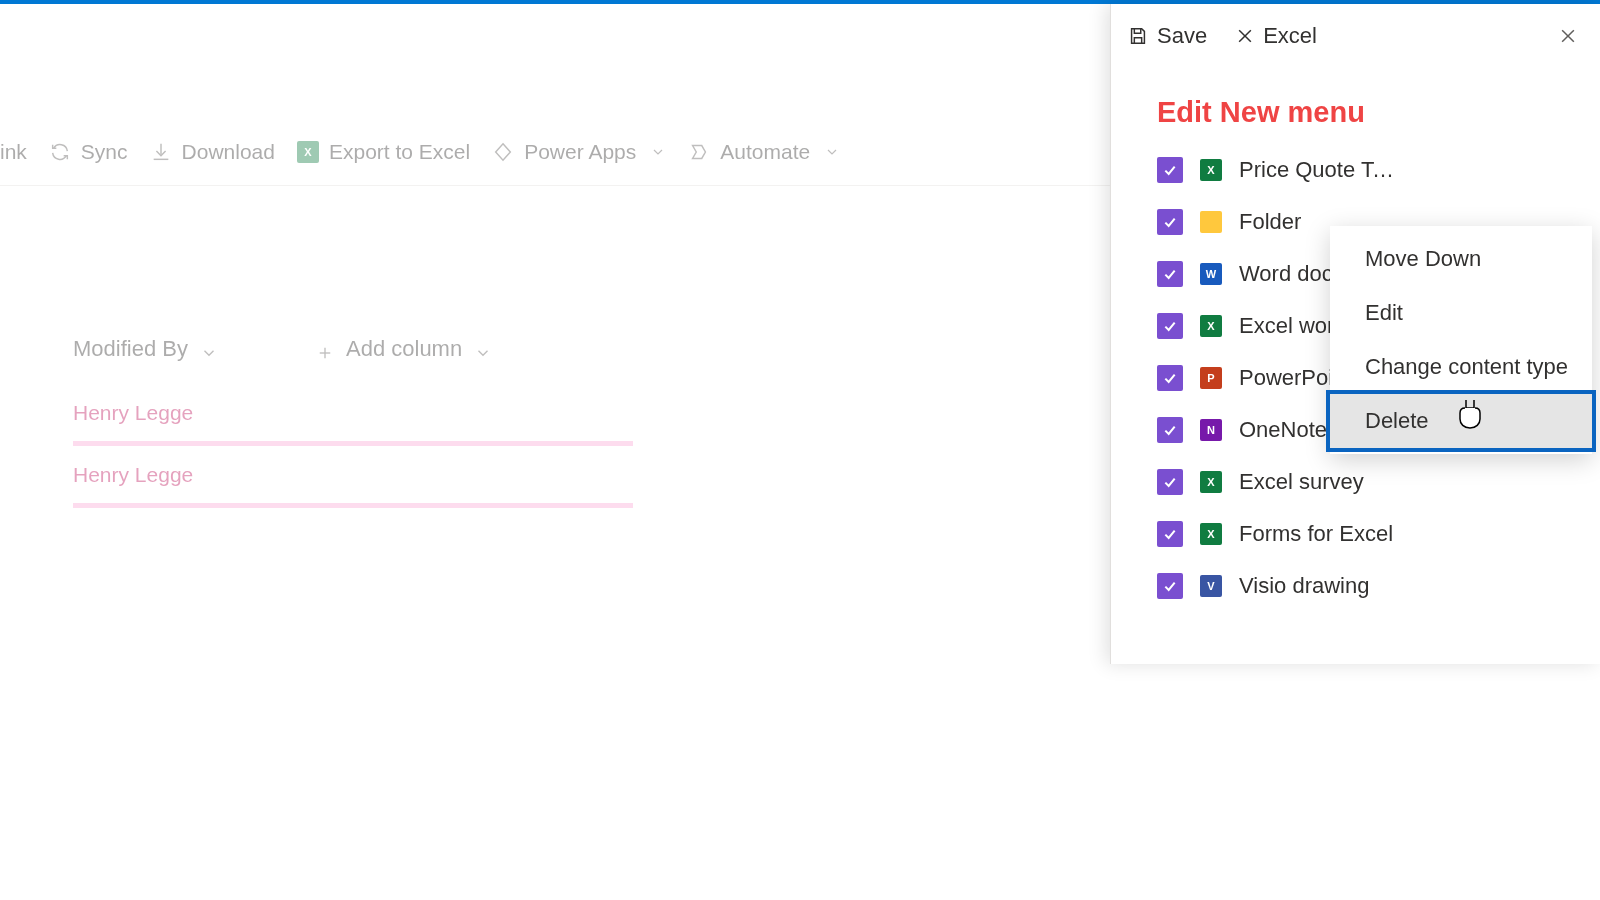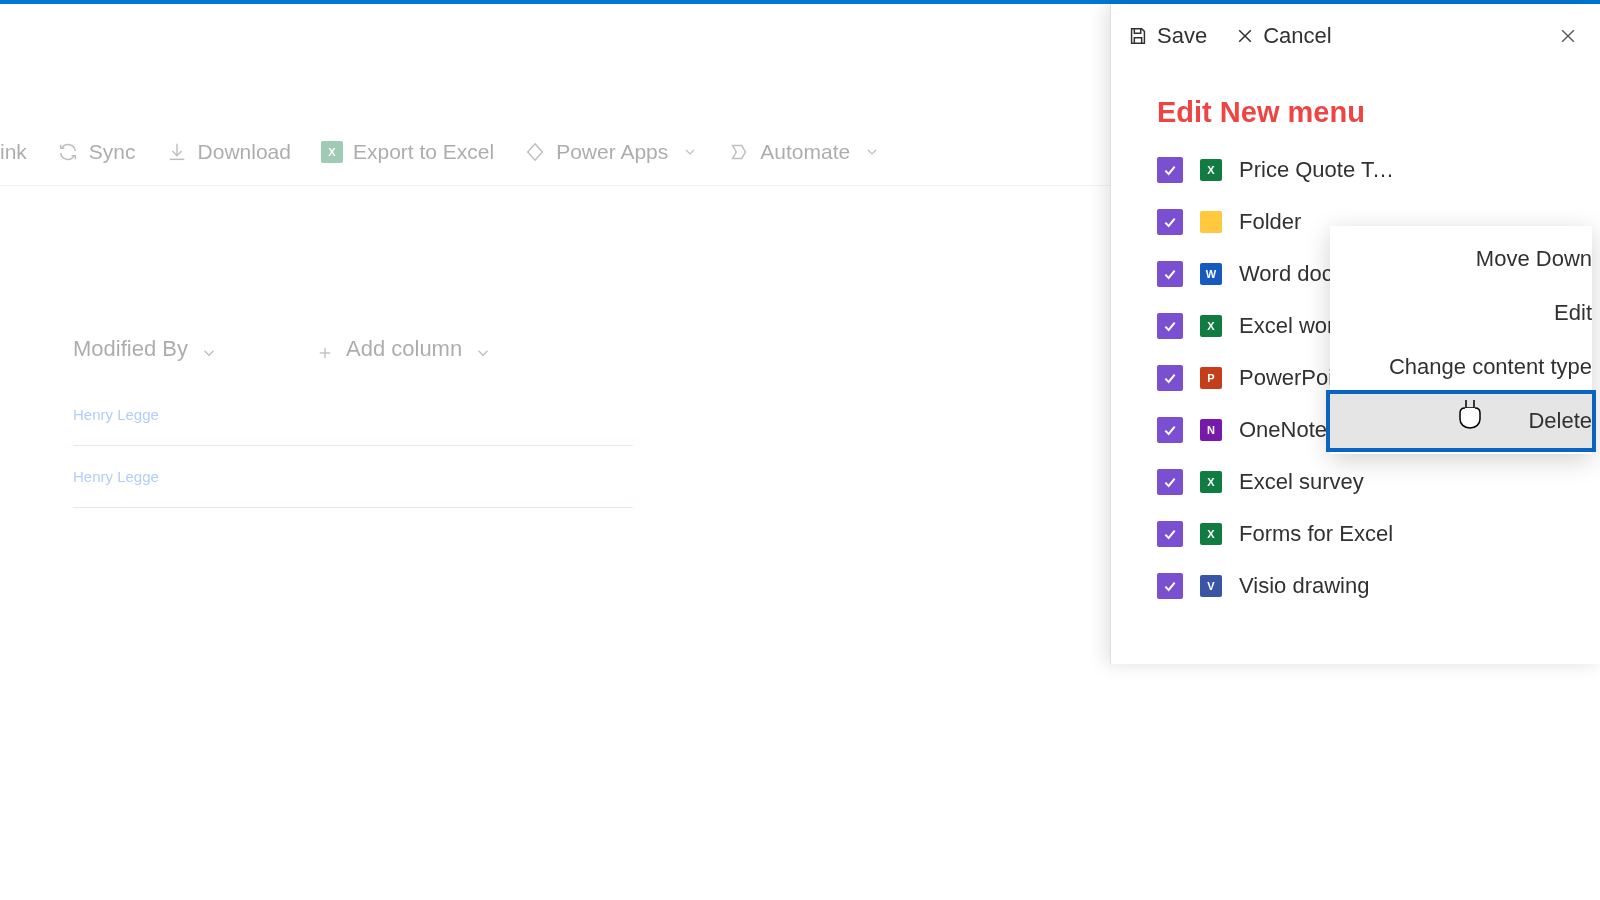--- a/index.html
+++ b/index.html
@@ -4,32 +4,32 @@
 <style>
   * { box-sizing: border-box; margin: 0; padding: 0; font-family: "Segoe UI", Arial, sans-serif; }
   html, body { width: 1600px; height: 900px; overflow: hidden; background: #fff; }
 
   .topbar { position: absolute; top: 0; left: 0; right: 0; height: 4px; background: #0078d4; }
 
   .whitehdr { position: absolute; top: 4px; left: 0; right: 0; height: 114px; background: #fff; }
 
   .cmdbar {
     position: absolute; top: 118px; left: 0; right: 0; height: 68px;
-    display: flex; align-items: center; gap: 26px; padding-left: 0;
+    display: flex; align-items: center; gap: 18px; padding-left: 0;
     border-bottom: 1px solid #e1dfdd; color: #323130; font-size: 21px;
     background: #fff;
   }
   .cmdbtn { display: flex; align-items: center; gap: 10px; color: #323130; cursor: pointer; padding: 6px 2px; }
   .cmdicn { width: 22px; height: 22px; display:flex; align-items:center; justify-content:center; }
   .chev { margin-left:4px; }
   .colhdr { display:flex; align-items:flex-end; gap:12px; color:#323130; font-size:22px; }
   .colhdr.modby { position:absolute; left:73px; }
   .colhdr.addcol { position:absolute; left:316px; }
 
-  .row { position:absolute; left:73px; height:62px; display:flex; align-items:center; color:#3b82f6; font-size:15px; width:560px; border-bottom:1px solid #f9a8d4;}
+  .row { position:absolute; left:73px; height:62px; display:flex; align-items:center; color:#be185d; font-size:21px; width:560px; border-bottom:5px solid #f9a8d4;}
   .row.r1 { top:384px; }
   .row.r2 { top:446px; }
 
   
   .dim { position:absolute; top:4px; left:0; width:1120px; height:896px; background:rgba(255,255,255,0.6); }
 
   
   .panel {
     position:absolute; top:4px; right:0; width:490px; height:660px; background:#fff;
     border-left:1px solid #e1dfdd; box-shadow:-4px 0 18px rgba(0,0,0,0.12);
@@ -57,21 +57,21 @@
   .fi-ppt   { background:#c43e1c;}
   .fi-one   { background:#7719aa;}
   .fi-visio { background:#3955a3;}
   .mi-label { white-space:nowrap; overflow:hidden; text-overflow:ellipsis; max-width:160px;}
 
   
   .ctxmenu {
     position:absolute; top:222px; right:8px; width:262px; background:#fff;
     box-shadow:0 6px 24px rgba(0,0,0,0.18); padding:6px 0;
   }
-  .ctxitem { height:54px; display:flex; align-items:center; padding-left:35px; font-size:22px; color:#323130; cursor:pointer;justify-content:flex-end;}
+  .ctxitem { height:54px; display:flex; align-items:center; padding-left:35px; font-size:22px; color:#323130; cursor:pointer;}
   .ctxitem.highlight { outline:4px solid #0a64c0; background:#e5e5e5; position:relative;}
 
   .cursor { position:absolute; top:394px; right:116px; width:28px; height:32px; pointer-events:none;}
 
   svg { display:block; }
 </style>
 </head>
 <body>
 
 <div class="topbar"></div>
@@ -182,21 +182,21 @@
       </span>
       <span>Save</span>
     </div>
     <div class="phbtn">
       <span>
         <svg width="20" height="20" viewBox="0 0 24 24" fill="none" stroke="#323130" stroke-width="1.8">
             <path d="M5 5l14 14"></path>
             <path d="M19 5L5 19"></path>
           </svg>
       </span>
-      <span>Cancel</span>
+      <span>Excel</span>
     </div>
     <div class="spacer"></div>
     <div class="closex">
       <svg width="20" height="20" viewBox="0 0 24 24" fill="none" stroke="#605e5c" stroke-width="1.8">
           <path d="M5 5l14 14"></path>
           <path d="M19 5L5 19"></path>
         </svg>
     </div>
   </div>
 

